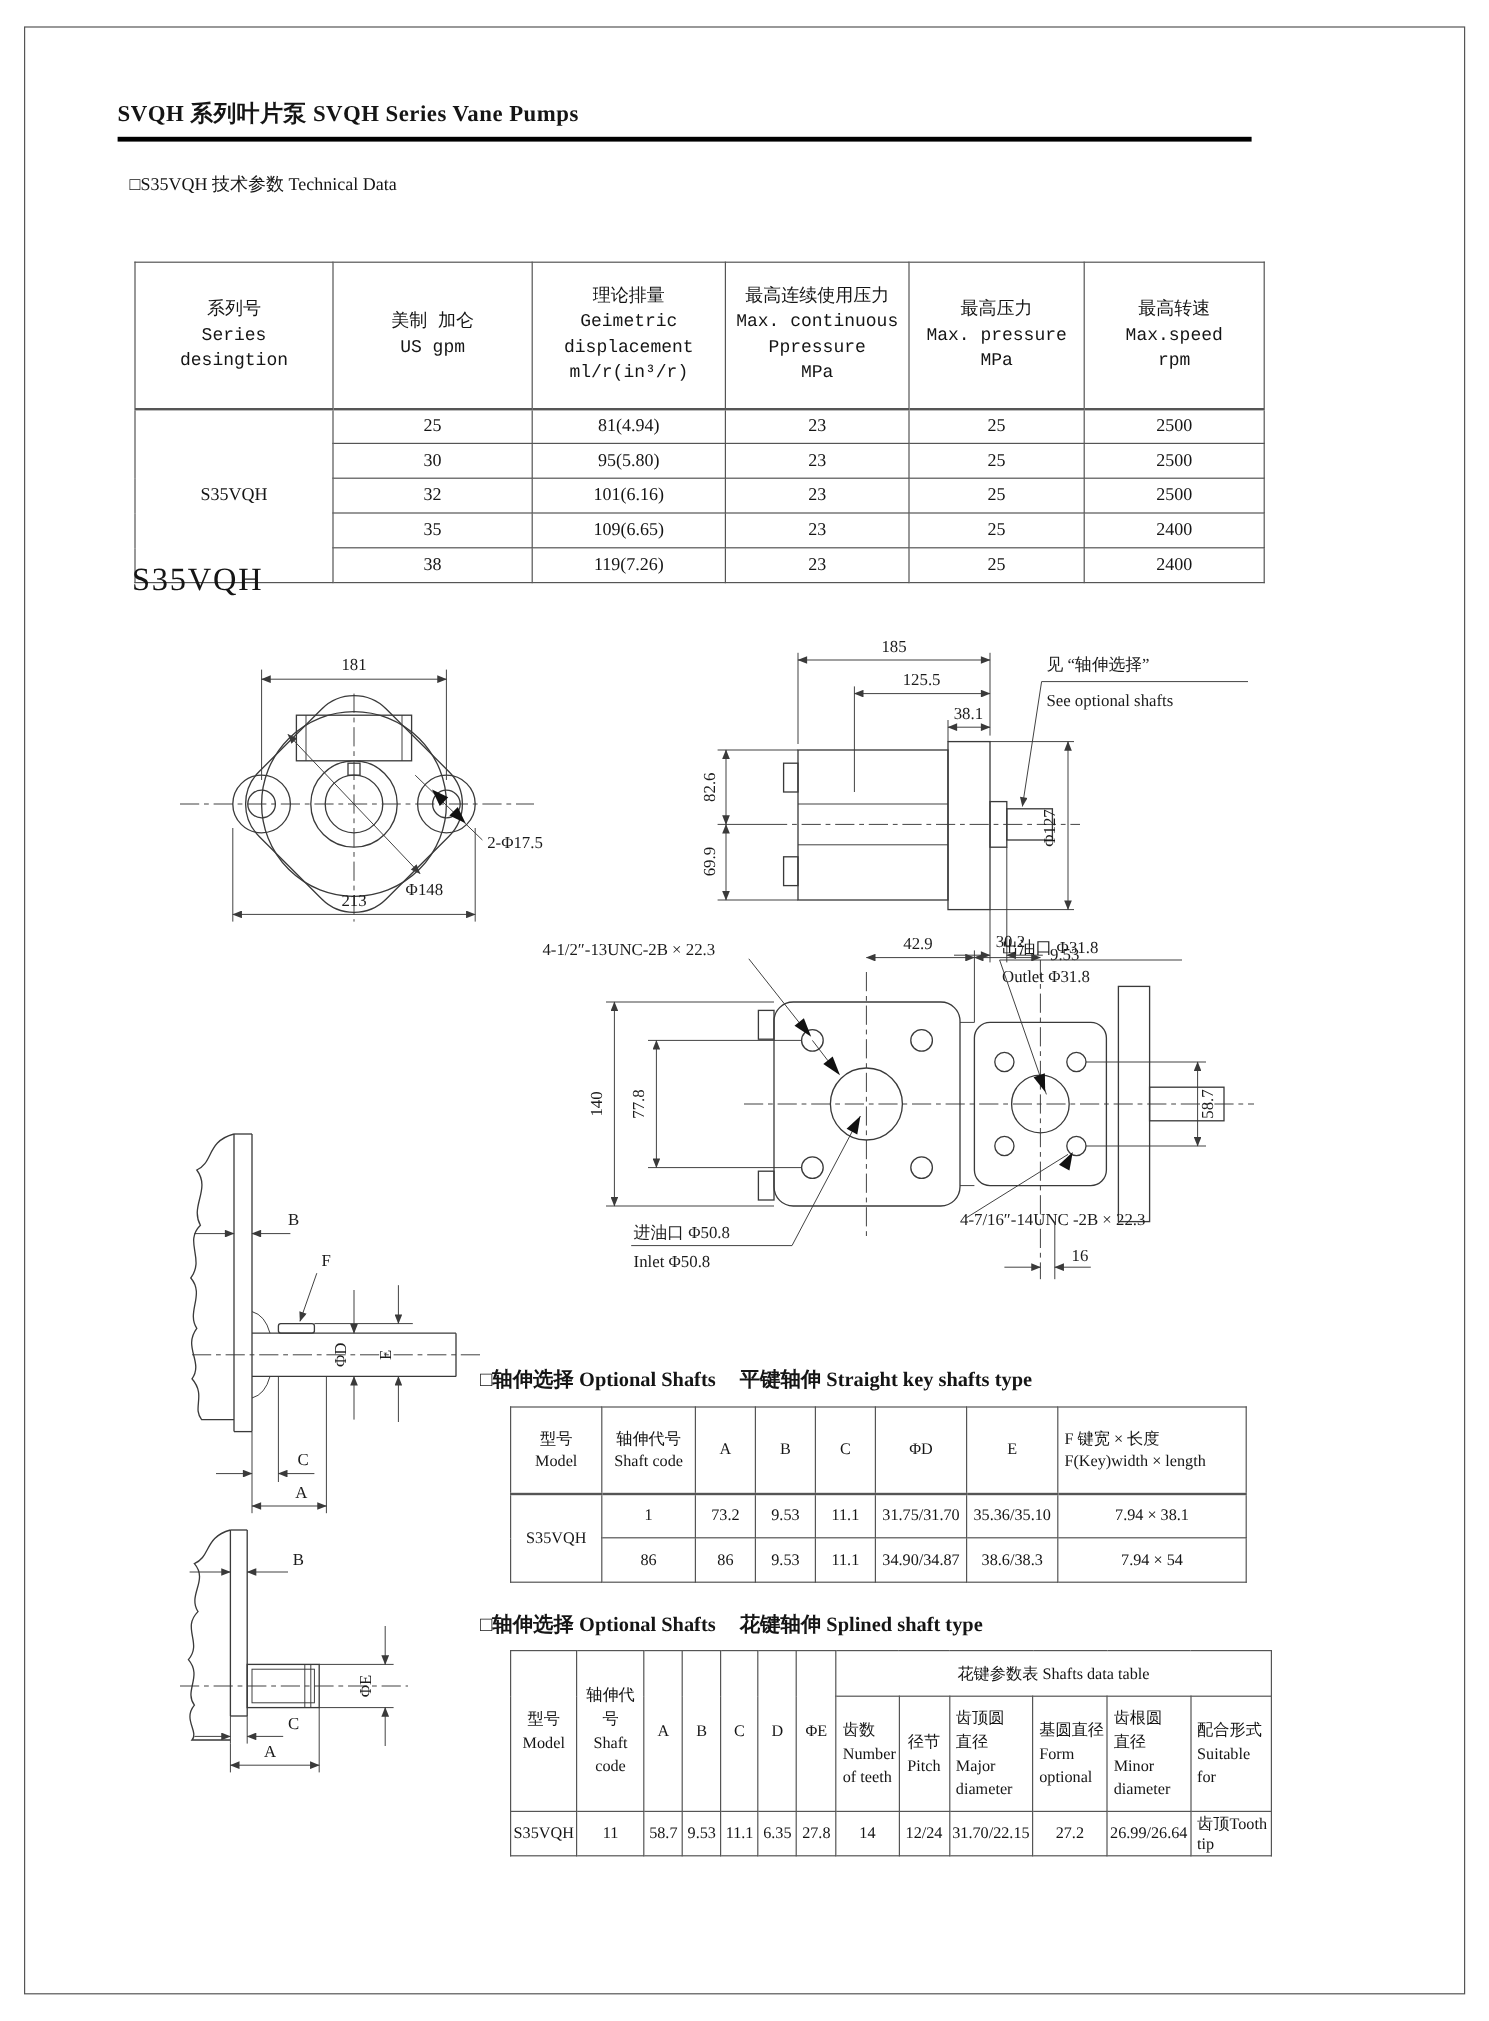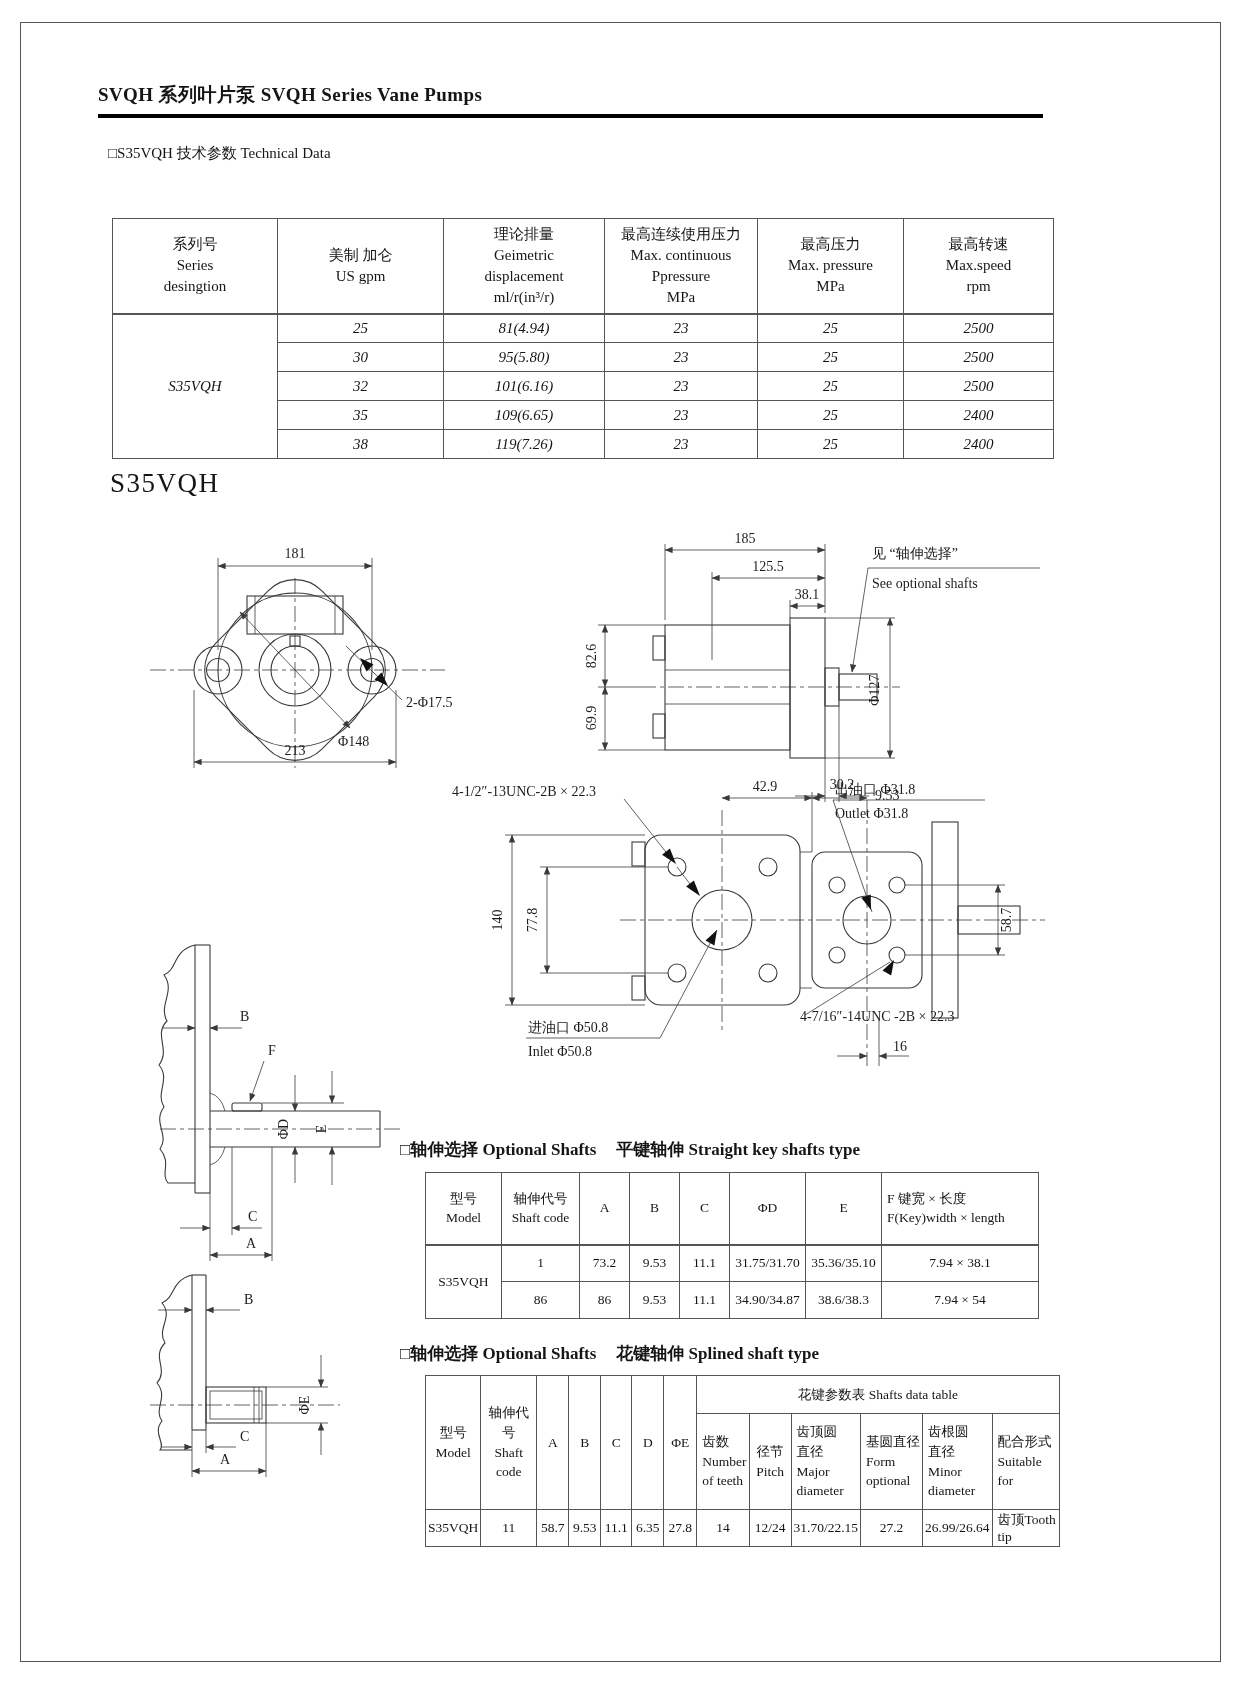--- a/index.html
+++ b/index.html
@@ -15,24 +15,24 @@
   .rule { position:absolute; left:98px; top:114px; width:945px; height:4px; background:#000; }
   .sect { position:absolute; left:108px; top:144px; font-size:15px; white-space:nowrap; }
   .model-h { position:absolute; left:110px; top:468px; font-size:27px; letter-spacing:1.5px; }
 
   table.dtable { border-collapse:collapse; table-layout:fixed; position:absolute; }
   table.dtable th, table.dtable td {
     border:1px solid #555; font-weight:normal; text-align:center;
     white-space:pre-line; padding:0 2px; overflow:hidden;
   }
   table.tech { left:112px; top:218px; font-size:15px; }
-  table.tech thead tr { height:95px; }
+  table.tech thead tr { height:122px;font-family:Liberation Mono, monospace; }
   table.tech tbody tr { height:29px; }
   table.tech thead th { border-bottom:2px solid #555; line-height:1.4; }
-  table.tech td { line-height:1.1;font-style:italic; }
+  table.tech td { line-height:1.1; }
 
   .opt-title { position:absolute; font-size:17px; font-weight:bold; white-space:nowrap; }
   .opt-title .t2 { margin-left:20px; }
   table.opt { font-size:13.5px; }
   table.opt th { line-height:1.45; }
   table.straight { left:425px; top:1172px; }
   table.straight thead tr { height:72px; }
   table.straight tbody tr { height:37px; }
   table.straight thead th { border-bottom:2px solid #555; }
   table.spline { left:425px; top:1375px; }

